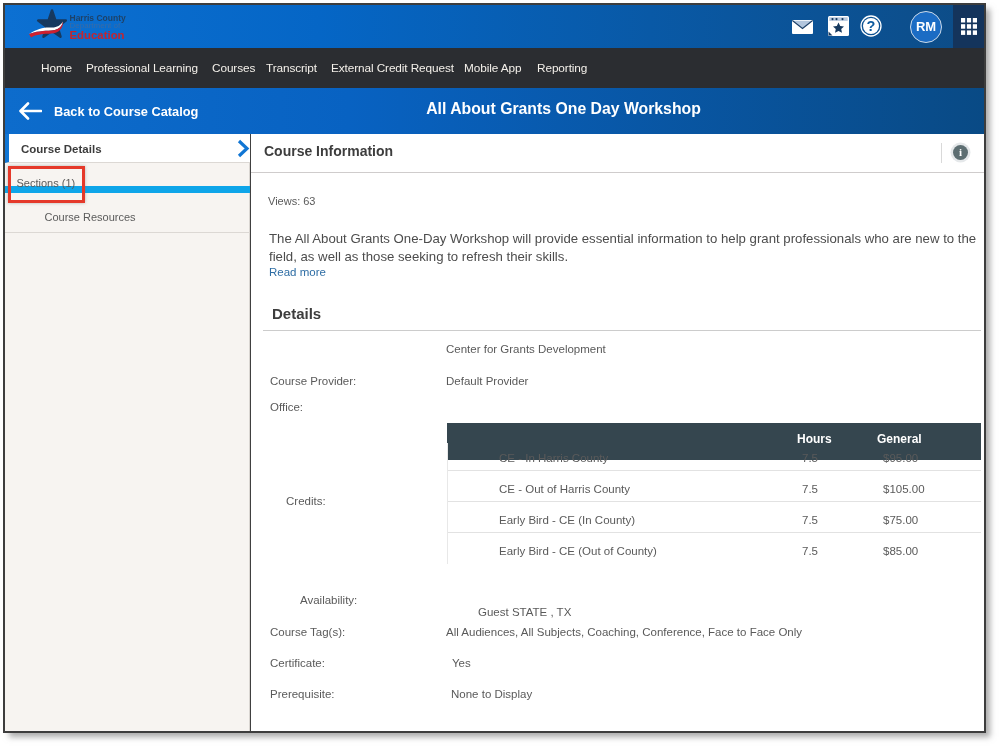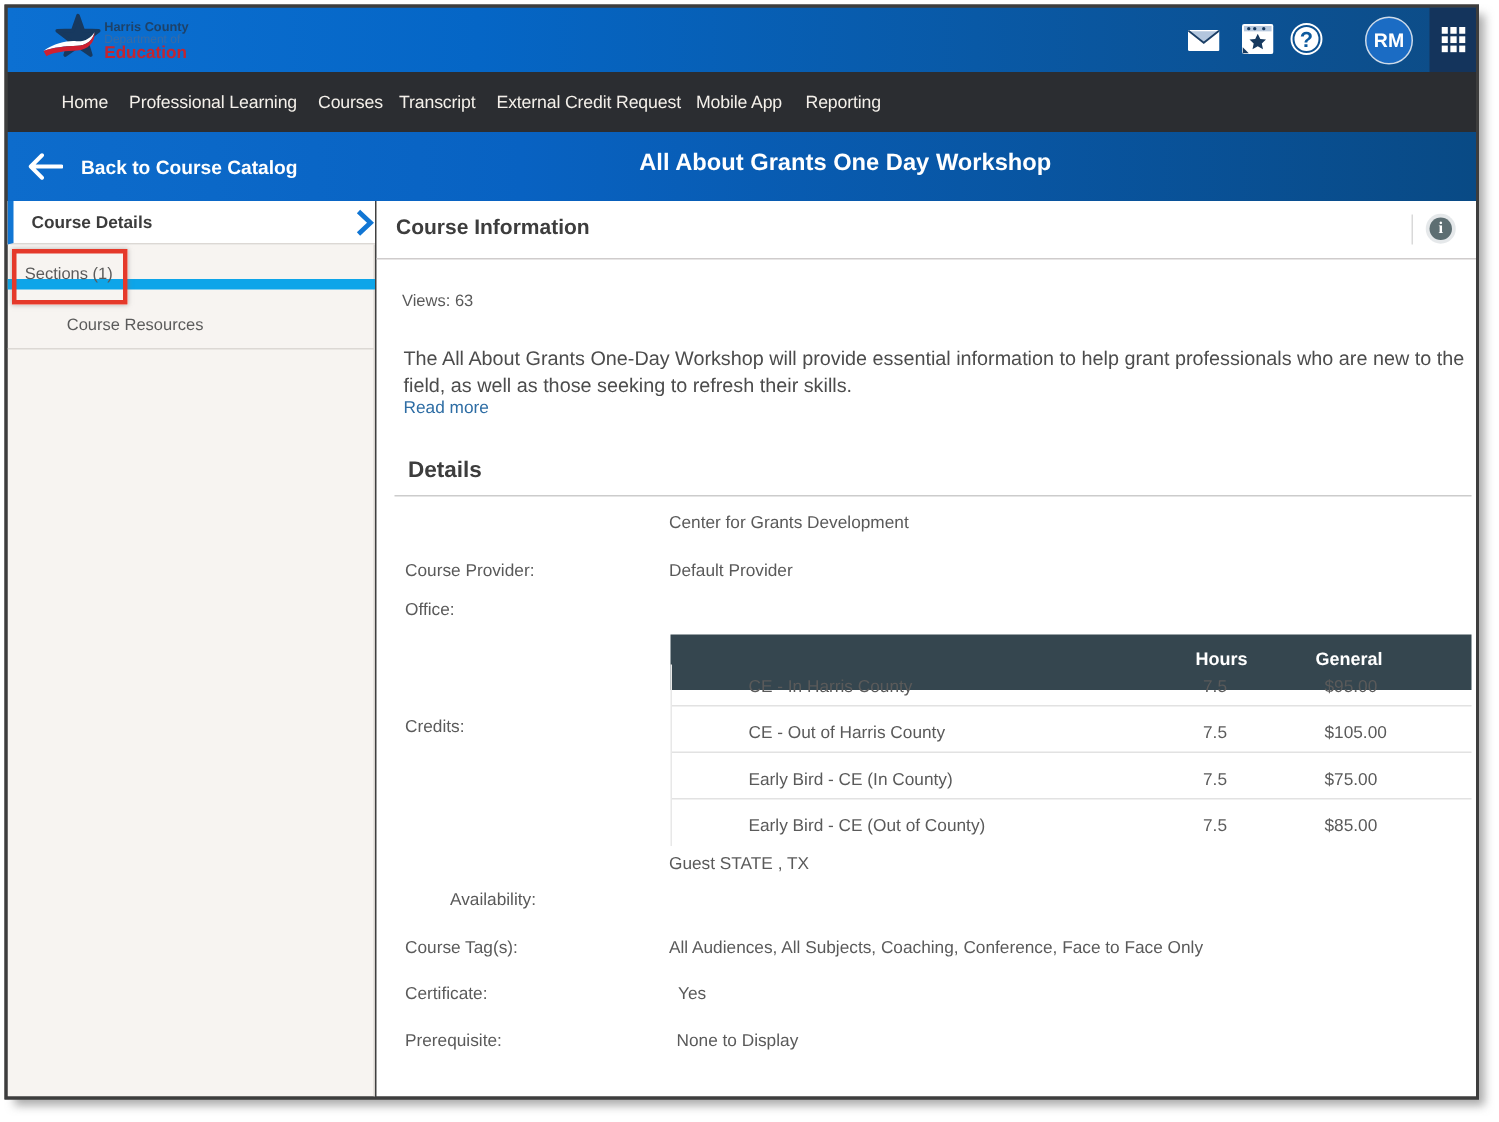--- a/index.html
+++ b/index.html
@@ -131,23 +131,23 @@
     <span class="abs" style="left:17px; top:61px; font-size:11px; color:#5a5a5a;">Views: 63</span>
     <div class="abs" style="left:18px; top:95.5px; width:740px; font-size:13.2px; color:#4c4c4c; line-height:18.6px;">The All About Grants One-Day Workshop will provide essential information to help grant professionals who are new to the<br>field, as well as those seeking to refresh their skills.</div>
     <span class="abs" style="left:18px; top:132px; font-size:11.5px; color:#2e6da4;">Read more</span>
     <span class="abs" style="left:21px; top:170.5px; font-weight:bold; font-size:15px; color:#3d3d3d;">Details</span>
     <div class="abs" style="left:12px; top:195.5px; width:718px; height:1px; background:#cccccc;"></div>
 
     <span class="lbl" style="top:219px;margin-top:48px;">Office:</span>
       <span class="val" style="top:209px;">Center for Grants Development</span>
     <span class="lbl" style="top:240.5px;">Course Provider:</span>
       <span class="val" style="top:240.5px;">Default Provider</span>
-    <span class="lbl" style="top:345px;">Credits:</span>
+    <span class="lbl" style="top:361px;margin-left:16px;">Credits:</span>
     <span class="lbl" style="top:460px;margin-left:30px;">Availability:</span>
-      <span class="val" style="top:436px;">Guest STATE , TX</span>
+      <span class="val" style="top:472px;margin-left:32px;">Guest STATE , TX</span>
     <span class="lbl" style="top:491.5px;">Course Tag(s):</span>
       <span class="val" style="top:491.5px;">All Audiences, All Subjects, Coaching, Conference, Face to Face Only</span>
     <span class="lbl" style="top:522.5px;">Certificate:</span>
       <span class="val" style="top:522.5px; left:201px;">Yes</span>
     <span class="lbl" style="top:554px;">Prerequisite:</span>
       <span class="val" style="top:554px; left:200px;">None to Display</span>
 
     <div class="abs" style="left:196px; top:289px; width:534px; height:36.6px; background:#35464f;">
       <span class="abs" style="left:350px; top:8.5px; color:#fff; font-weight:bold; font-size:12px;">Hours</span>
       <span class="abs" style="left:430px; top:8.5px; color:#fff; font-weight:bold; font-size:12px;">General</span>

